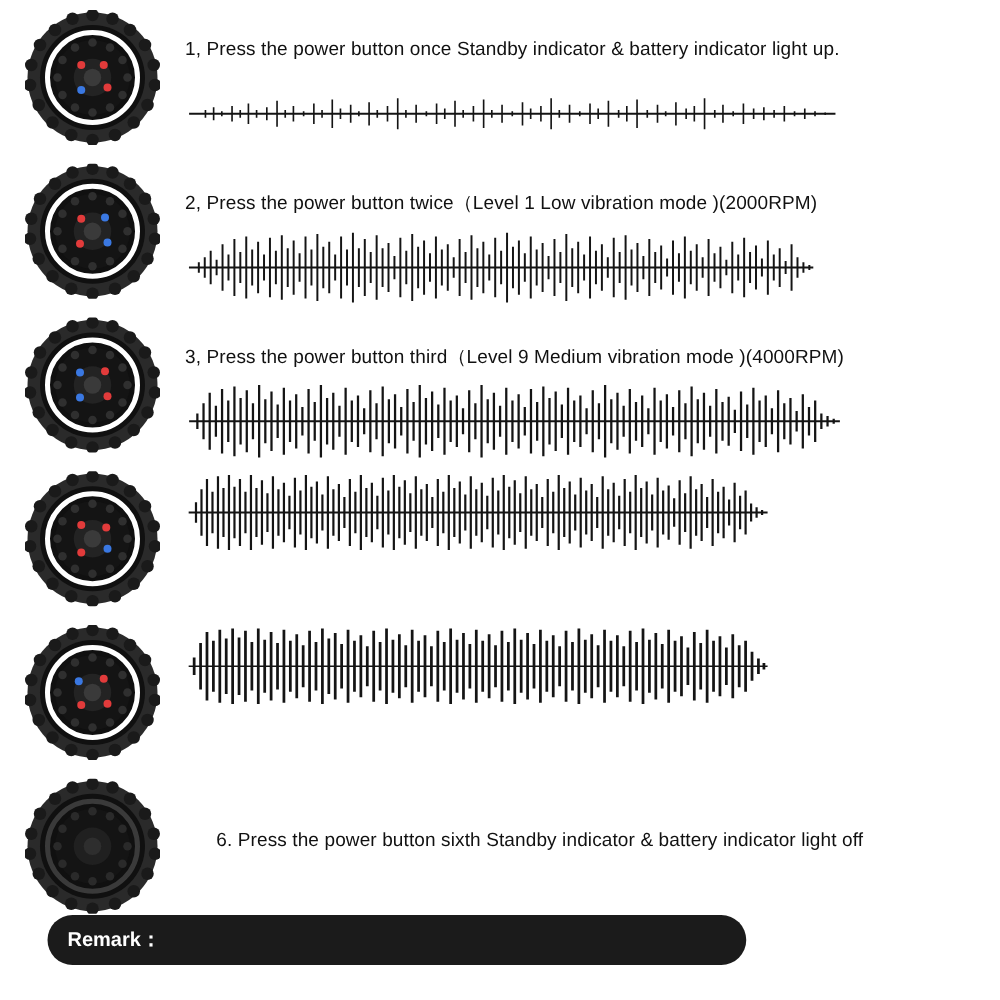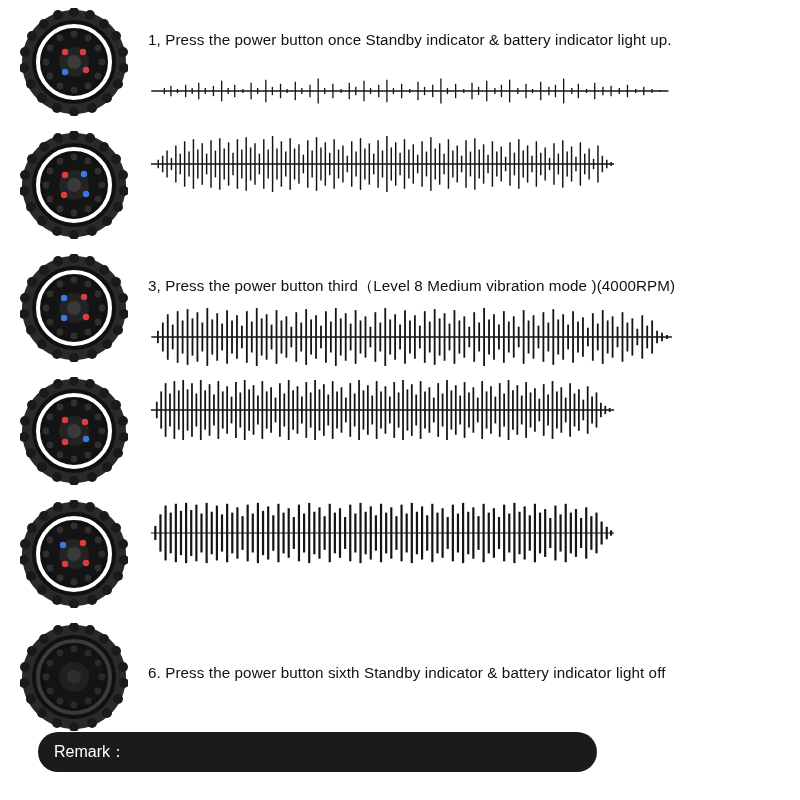--- a/index.html
+++ b/index.html
@@ -47,20 +47,21 @@
   .step-text {
     font-size: 15.2px;
     line-height: 1.3;
     color: #111111;
     padding-top: 30px;
     white-space: nowrap;
     letter-spacing: 0.1px;
   }
   .row.last .step-text {
     padding-top: 48px;
+    margin-left: 25px;
   }
   .wave-holder {
     margin-top: 10px;
     height: 62px;
     width: 100%;
   }
   .wave-holder svg {
     display: block;
     width: 100%;
     height: 100%;
@@ -79,21 +80,21 @@
     height: 40px;
     background: #1b1b1b;
     border-radius: 20px;
     display: flex;
     align-items: center;
     padding: 0 16px;
     box-sizing: border-box;
   }
   .remark-label {
     color: #ffffff;
-    font-weight: normal;
+    font-weight: bold;
     font-size: 16px;
     margin-right: 2px;
     white-space: nowrap;
   }
   .remark-text {
     color: #ffffff;
     font-size: 15.5px;
     white-space: nowrap;
   }
 </style>
@@ -278,20 +279,21 @@
           <circle cx="54" cy="54" r="15" fill="#232323"></circle>
           <circle cx="54" cy="54" r="7" fill="#3a3a3a"></circle>
           <circle cx="45" cy="44" r="3.2" fill="#e23b3b"></circle>
           <circle cx="64" cy="43" r="3.2" fill="#3a78e2"></circle>
           <circle cx="44" cy="64" r="3.2" fill="#e23b3b"></circle>
           <circle cx="66" cy="63" r="3.2" fill="#3a78e2"></circle>
         </svg>
       </div>
     </div>
     <div class="content-cell">
+      <div class="step-text">2, Press the power button twice（Level 1 Low vibration mode )(2000RPM)</div>
       <div class="wave-holder">
         <svg viewBox="0 0 640 60" preserveAspectRatio="none">
           <g stroke="#141414" stroke-width="2">
             <line x1="4" y1="30" x2="636" y2="30" stroke-width="1.4"></line>
             <line x1="14" y1="26" x2="14" y2="34"></line>
               <line x1="20" y1="22" x2="20" y2="38"></line>
             <line x1="26" y1="17" x2="26" y2="43"></line>
               <line x1="32" y1="24" x2="32" y2="36"></line>
             <line x1="38" y1="12" x2="38" y2="48"></line>
               <line x1="44" y1="20" x2="44" y2="40"></line>
@@ -444,21 +446,21 @@
           <circle cx="54" cy="54" r="15" fill="#232323"></circle>
           <circle cx="54" cy="54" r="7" fill="#3a3a3a"></circle>
           <circle cx="44" cy="44" r="3.2" fill="#3a78e2"></circle>
           <circle cx="64" cy="43" r="3.2" fill="#e23b3b"></circle>
           <circle cx="44" cy="64" r="3.2" fill="#3a78e2"></circle>
           <circle cx="66" cy="63" r="3.2" fill="#e23b3b"></circle>
         </svg>
       </div>
     </div>
     <div class="content-cell">
-      <div class="step-text">3, Press the power button third（Level 8 Medium vibration mode )(4000RPM)</div>
+      <div class="step-text">3, Press the power button third（Level 9 Medium vibration mode )(4000RPM)</div>
       <div class="wave-holder">
         <svg viewBox="0 0 640 60" preserveAspectRatio="none">
           <g stroke="#141414" stroke-width="2.2">
             <line x1="4" y1="30" x2="636" y2="30" stroke-width="1.4"></line>
             <line x1="12" y1="24" x2="12" y2="36"></line>
               <line x1="18" y1="16" x2="18" y2="44"></line>
             <line x1="24" y1="8" x2="24" y2="52"></line>
               <line x1="30" y1="18" x2="30" y2="42"></line>
             <line x1="36" y1="5" x2="36" y2="55"></line>
               <line x1="42" y1="14" x2="42" y2="46"></line>

